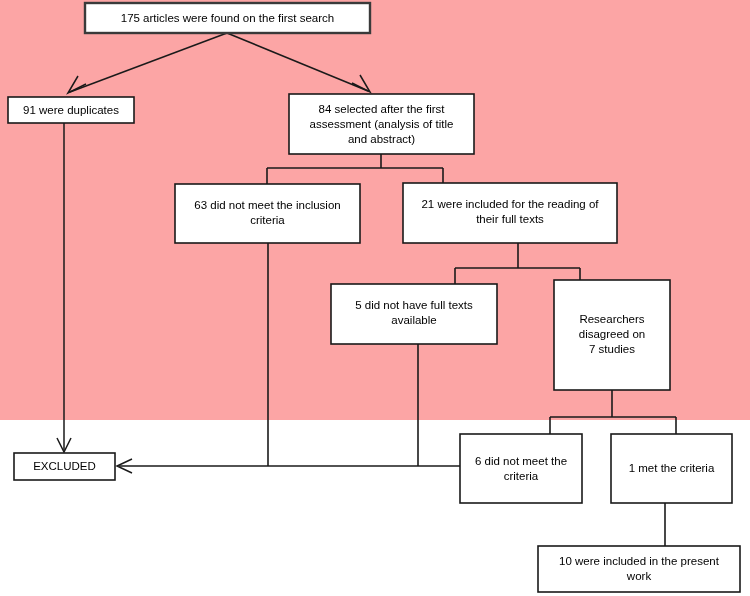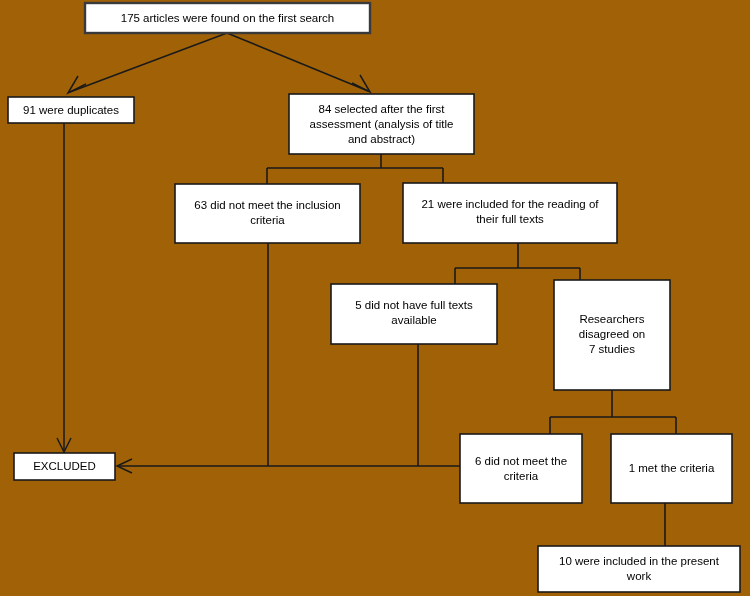--- a/index.html
+++ b/index.html
@@ -9,22 +9,22 @@
   }
   body {
     width: 750px;
     height: 596px;
     font-family: "Liberation Sans", sans-serif;
     overflow: hidden;
   }
   #flowchart-root {
     position: relative;
     width: 750px;
-    height: 596px;
-    background: #a16207;
+    height: 420px;
+    background: #fca5a5;
   }
   svg#flow-svg {
     display: block;
     width: 750px;
     height: 596px;
   }
   .node-box {
     fill: #ffffff;
     stroke: #1a1a1a;
     stroke-width: 1.6;

